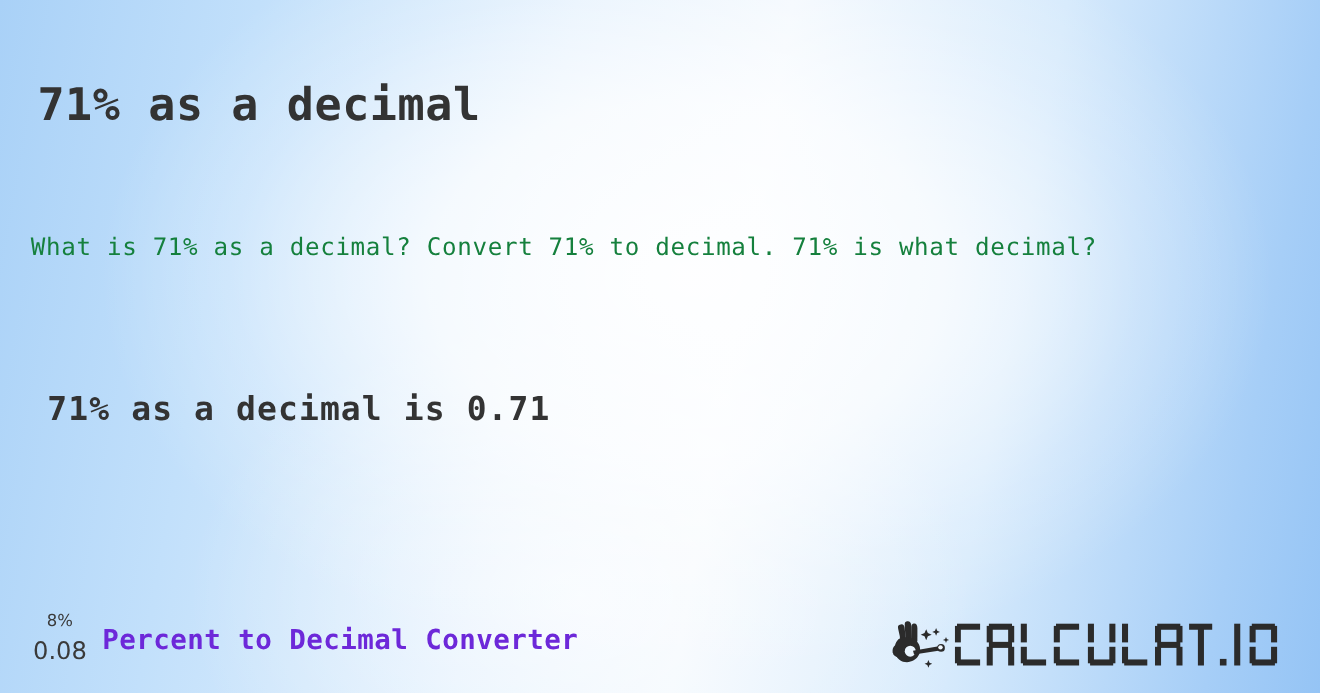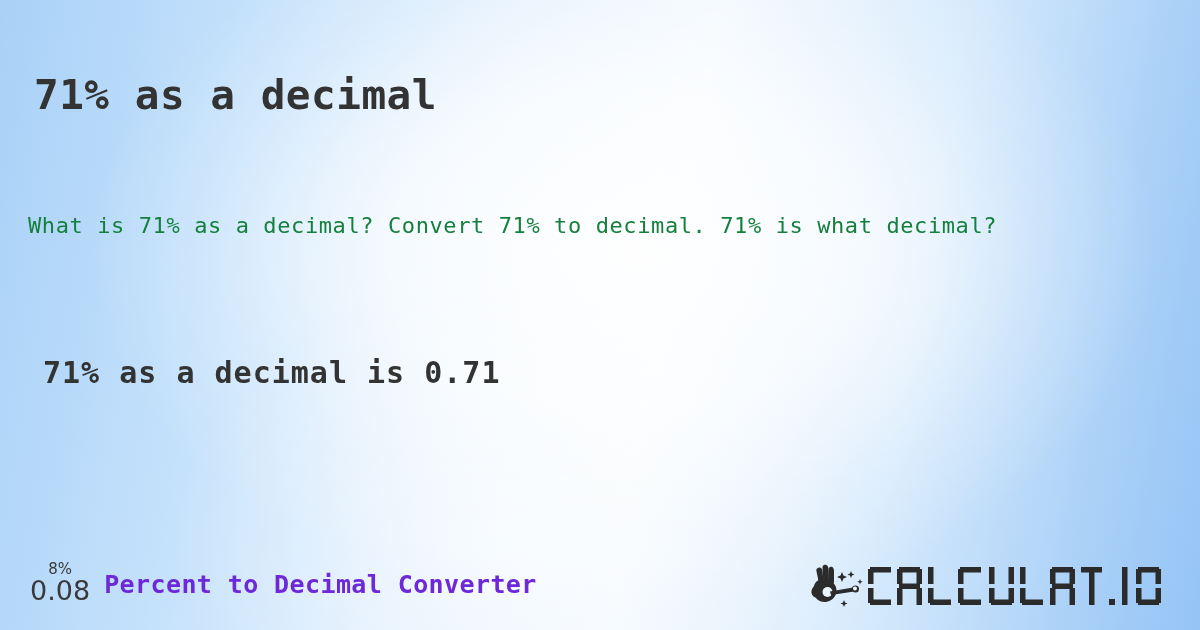--- a/index.html
+++ b/index.html
@@ -109,22 +109,22 @@
     font-family: "DejaVu Sans", "Liberation Sans", sans-serif;
     color: #3a3a3a;
     margin-right: 14px;
     padding-bottom: 2px;
   }
   .fraction-icon .num {
     font-size: 15px;
     letter-spacing: 0px;
   }
   .fraction-icon .den {
-    font-size: 27px;
-    margin-top: 0;
+    font-size: 22px;
+    margin-top: 10px;
     letter-spacing: 0px;
   }
 
   .footer-title {
     font-family: "DejaVu Sans Mono", "Liberation Mono", monospace;
     font-size: 25px;
     font-weight: bold;
     letter-spacing: 0.4px;
     color: #6d28d9;
     white-space: nowrap;

